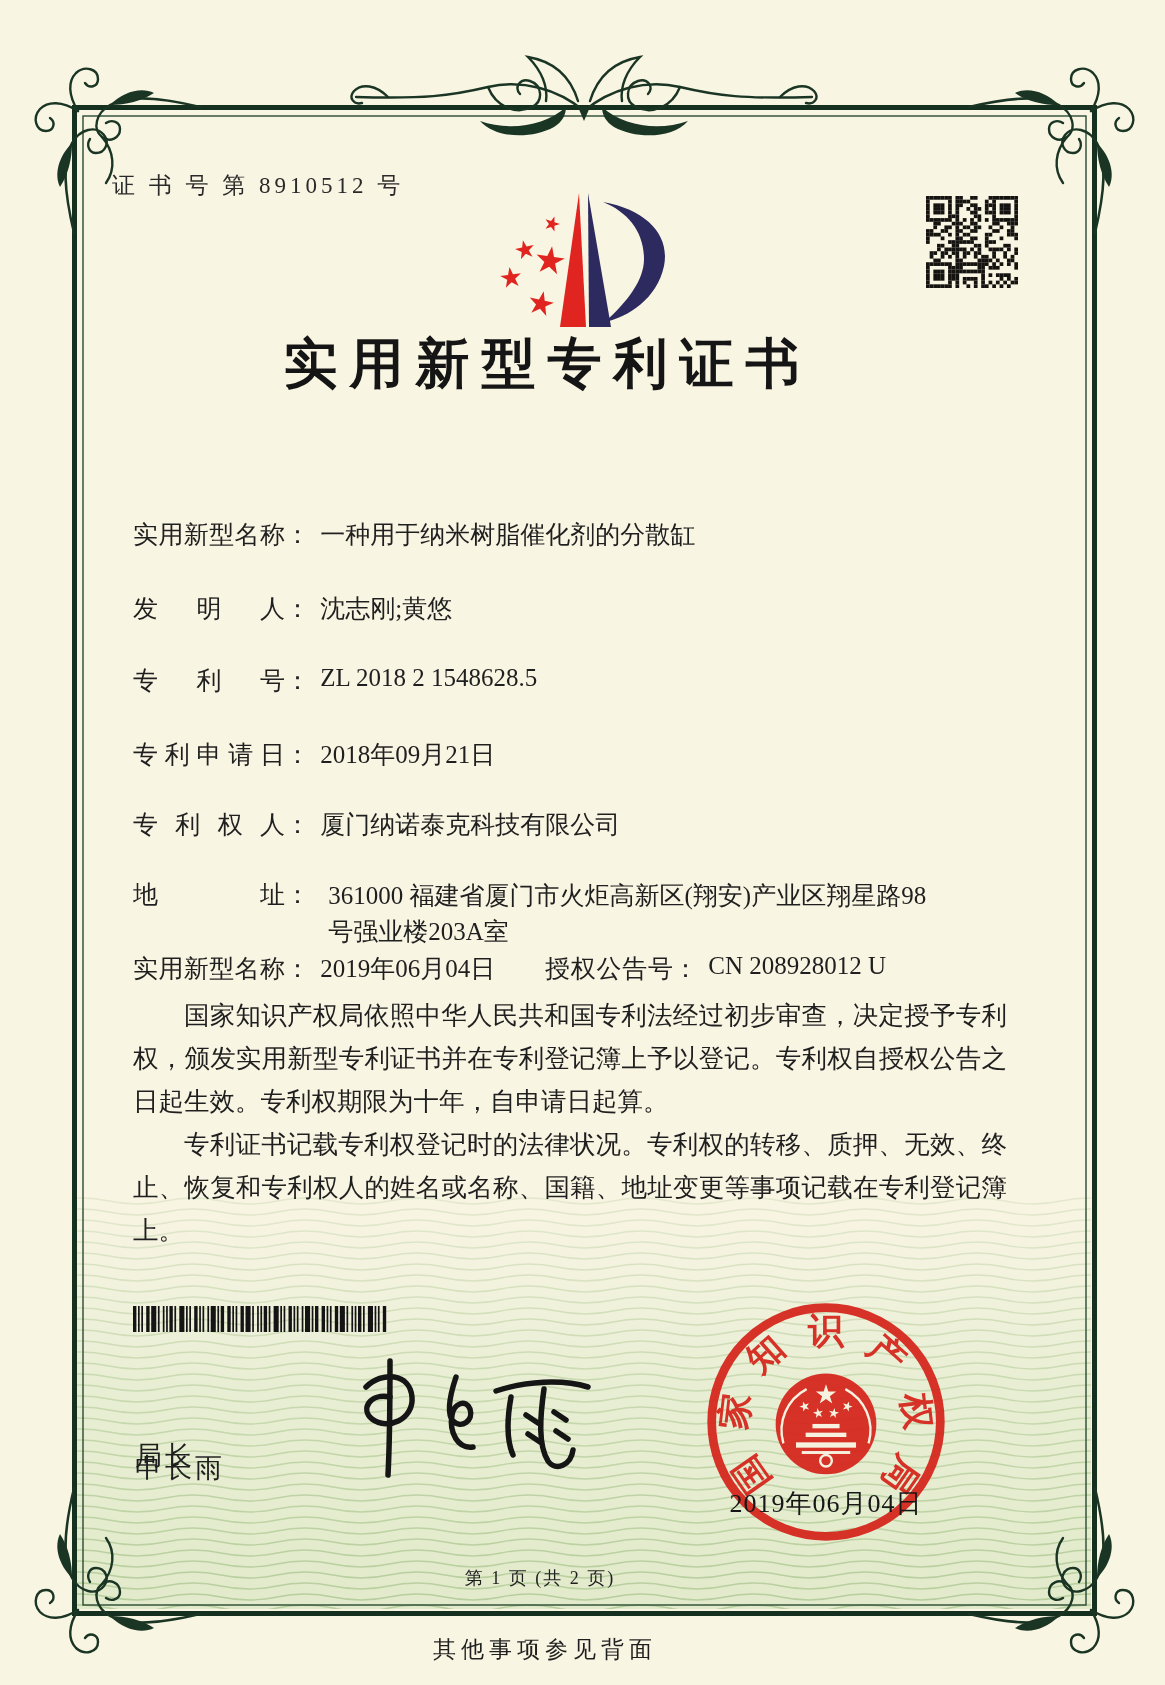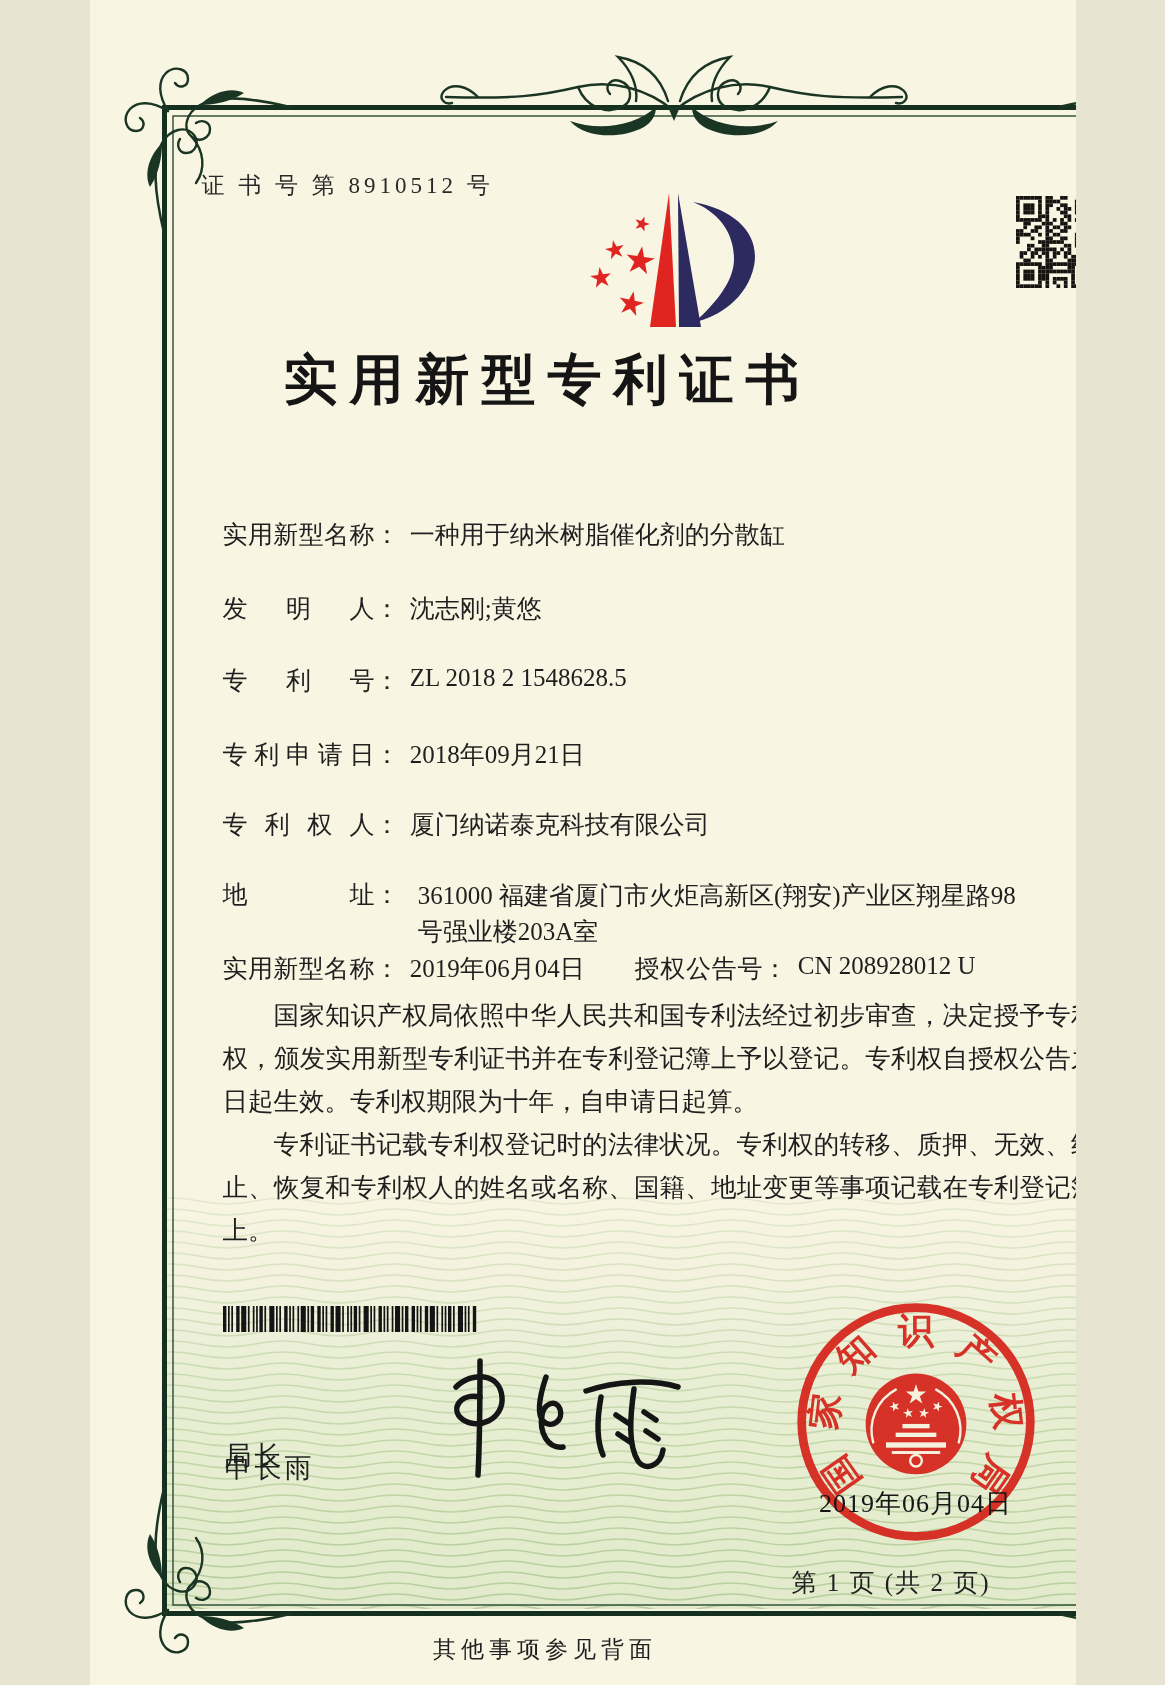--- a/index.html
+++ b/index.html
@@ -1,51 +1,51 @@
 <!DOCTYPE html>
 <html><head>
 <meta charset="utf-8">
 <style>
   html,body{margin:0;padding:0;background:#e8e4d2;}
   .page{
-    position:relative;width:986px;height:1685px;margin:0 auto;
+    position:relative;width:1165px;height:1685px;margin:0 auto;
     background:#f9f5e3;overflow:hidden;
     font-family:"Liberation Serif","DejaVu Serif",serif;color:#1f1f1f;
   }
   .abs{position:absolute;}
   
   .wave-band{left:77px;top:1195px;width:1014px;height:414px;z-index:1;overflow:hidden;}
   
   .frame-svg{left:0;top:0;width:1165px;height:1685px;z-index:3;pointer-events:none;}
   
   .content{z-index:5;}
   .cert-no{left:112px;top:170px;font-size:23px;letter-spacing:4px;color:#2a2a2a;z-index:5;}
   .logo{left:440px;top:160px;width:280px;height:200px;z-index:5;}
   .qr{left:926px;top:196px;width:92px;height:92px;z-index:5;}
-  .title{left:0;right:70px;top:344px;text-align:center;font-size:54px;font-weight:700;
+  .title{left:0;right:70px;top:328px;text-align:center;font-size:54px;font-weight:700;
          letter-spacing:12px;color:#151515;z-index:5;}
   .frow{left:133px;font-size:25px;z-index:5;white-space:nowrap;}
   .flabel{display:inline-block;width:152px;text-align:justify;text-align-last:justify;
           text-justify:inter-character;vertical-align:top;}
   .fcolon{display:inline-block;vertical-align:top;}
   .fvalue{display:inline-block;margin-left:4px;vertical-align:top;}
   .addr-lines{display:inline-block;margin-left:12px;vertical-align:top;line-height:36px;}
   .grant-no-group{position:absolute;left:412px;top:0;white-space:nowrap;}
   .grant-no-group .flabel{width:128px;}
   .body-text{left:133px;top:994px;width:874px;z-index:5;font-size:25.5px;line-height:43px;
              text-align:justify;}
   .body-text p{margin:0;text-indent:2em;}
   .barcode{left:133px;top:1306px;width:258px;height:26px;z-index:5;}
   .director-label{left:135px;top:1398px;font-size:27px;letter-spacing:3px;z-index:5;margin-top:40px;}
   .director-name{left:135px;top:1450px;font-size:27px;letter-spacing:3px;z-index:5;}
   .signature{left:330px;top:1342px;width:275px;height:165px;z-index:6;}
   .seal{left:702px;top:1298px;width:248px;height:248px;z-index:5;opacity:.95;}
   .seal-date{left:700px;top:1486px;width:252px;text-align:center;font-size:26px;
              letter-spacing:1px;color:#161616;z-index:6;}
-  .page-indicator{left:0;right:85px;top:1566px;text-align:right;font-size:25px;
+  .page-indicator{left:0;right:85px;top:1566px;text-align:center;font-size:18px;
                   letter-spacing:2px;z-index:5;}
   .back-note{left:0;right:75px;top:1634px;text-align:center;font-size:23px;
              letter-spacing:5px;z-index:5;}
 </style>
 </head>
 <body>
 
 <div class="page">
 
   <div class="abs wave-band">

